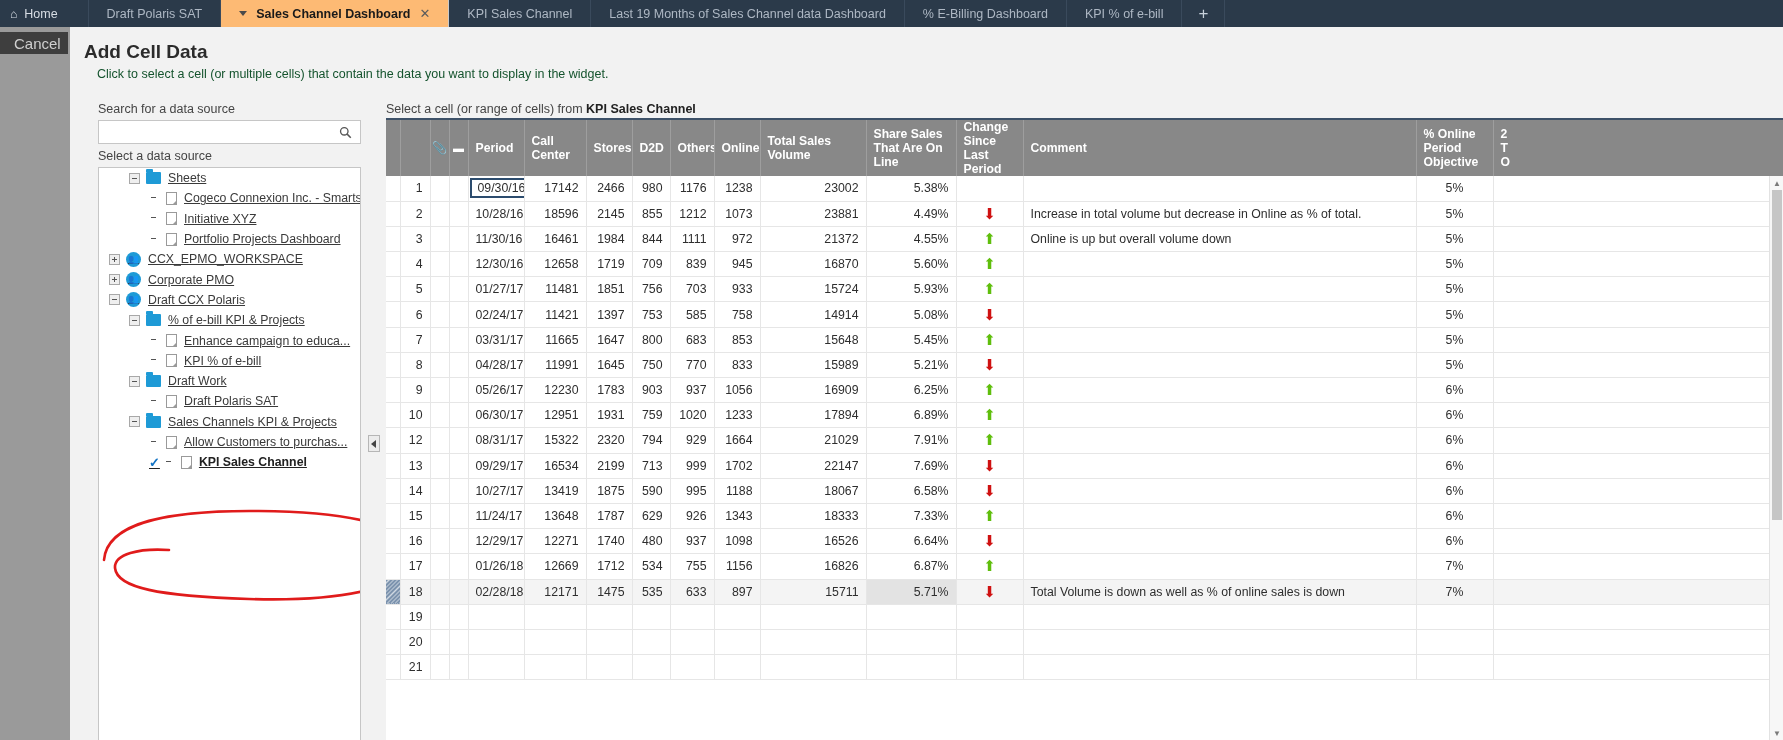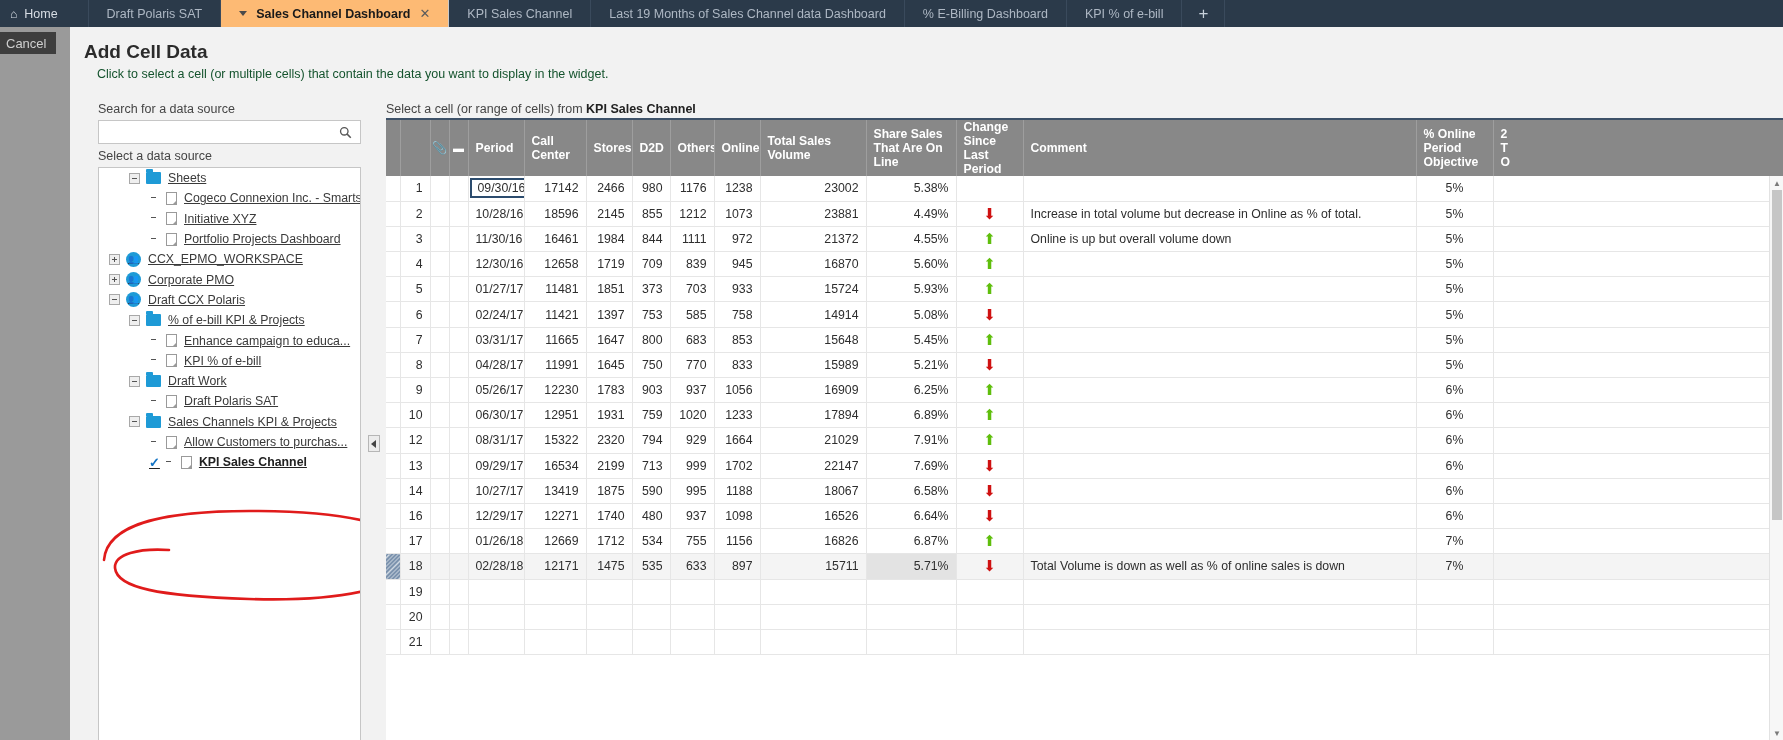--- a/index.html
+++ b/index.html
@@ -37,23 +37,23 @@
   .tab .closex { font-size: 13px; color: #5c5c5c; font-weight: normal; }
   .tab.plus { color: #c7d0da; font-size: 17px; padding: 0 16px; }
   .home-icon { font-size: 12px; }
 
   
   .cancelbar {
     position: absolute; top: 27px; left: 0; width: 70px; height: 720px;
     background: #9a9a9a;
   }
   .cancel-btn {
-    position: absolute; top: 32px; left: 0; width: 56px; height: 22px;
+    position: absolute; top: 32px; left: 0; width: 68px; height: 22px;
     background: #3e3e3e; color: #cfcfcf;
-    font-size: 13px; display: flex; align-items: center; padding-left: 6px;
+    font-size: 15px; display: flex; align-items: center; padding-left: 14px;
     cursor: pointer;
   }
   .leftblue {
     position: absolute; top: 27px; left: 70px; width: 26px; height: 14px;
     background: #6e9bc4;
   }
 
   
   .panel {
     position: absolute; top: 27px; left: 70px;
@@ -470,21 +470,21 @@
             <td></td>
           </tr>
           <tr class="">
             <td class="hatch"></td>
             <td class="rownum">5</td>
             <td></td>
             <td></td>
             <td class="cen">01/27/17</td>
             <td class="num">11481</td>
             <td class="num">1851</td>
-            <td class="num">373</td>
+            <td class="num">756</td>
             <td class="num">703</td>
             <td class="num">933</td>
             <td class="num">15724</td>
             <td class="shaded">5.93%</td>
             <td class="cen"><span class="arrow-up">⬆</span></td>
             <td></td>
             <td class="cen">5%</td>
             <td></td>
           </tr>
           <tr class="">
@@ -620,20 +620,38 @@
             <td></td>
             <td class="cen">10/27/17</td>
             <td class="num">13419</td>
             <td class="num">1875</td>
             <td class="num">590</td>
             <td class="num">995</td>
             <td class="num">1188</td>
             <td class="num">18067</td>
             <td class="shaded">6.58%</td>
             <td class="cen"><span class="arrow-dn">⬇</span></td>
+            <td></td>
+            <td class="cen">6%</td>
+            <td></td>
+          </tr>
+          <tr class="">
+            <td class="hatch"></td>
+            <td class="rownum">15</td>
+            <td></td>
+            <td></td>
+            <td class="cen">11/24/17</td>
+            <td class="num">13648</td>
+            <td class="num">1787</td>
+            <td class="num">629</td>
+            <td class="num">926</td>
+            <td class="num">1343</td>
+            <td class="num">18333</td>
+            <td class="shaded">7.33%</td>
+            <td class="cen"><span class="arrow-up">⬆</span></td>
             <td></td>
             <td class="cen">6%</td>
             <td></td>
           </tr>
           <tr class="">
             <td class="hatch"></td>
             <td class="rownum">16</td>
             <td></td>
             <td></td>
             <td class="cen">12/29/17</td>

